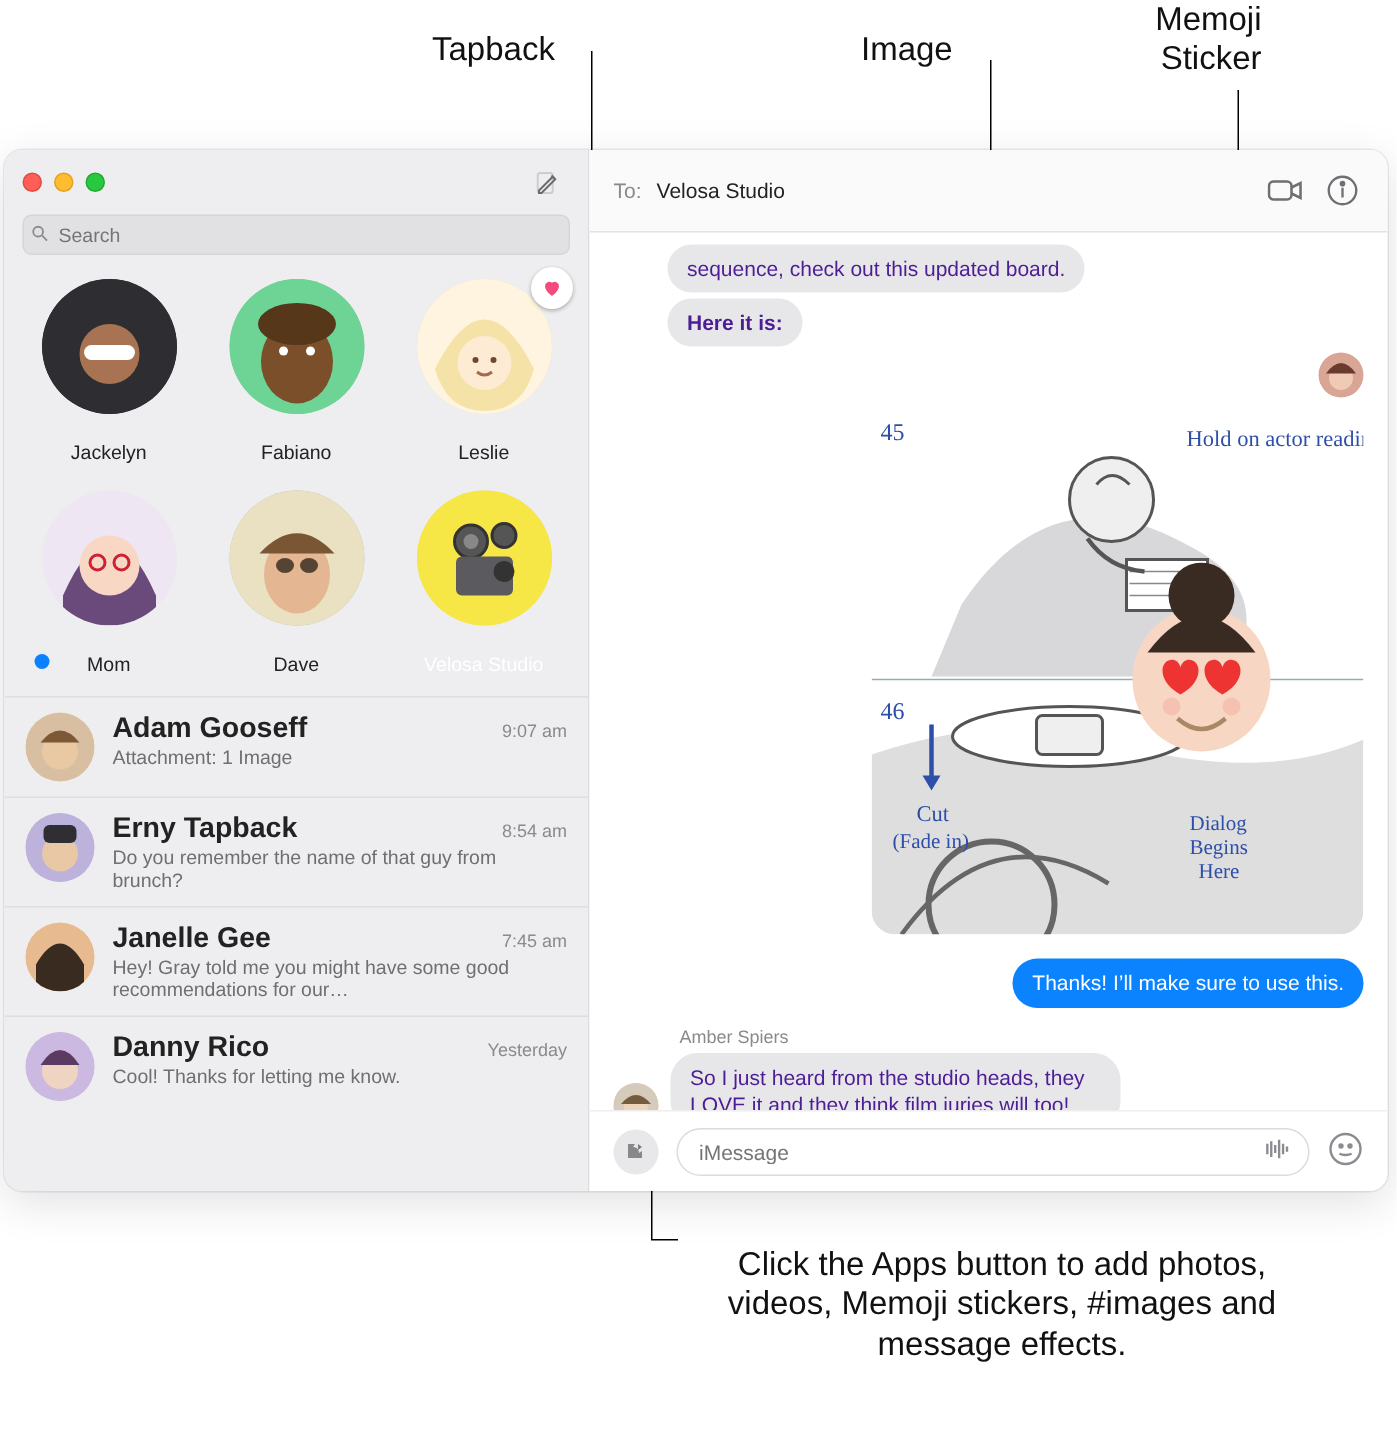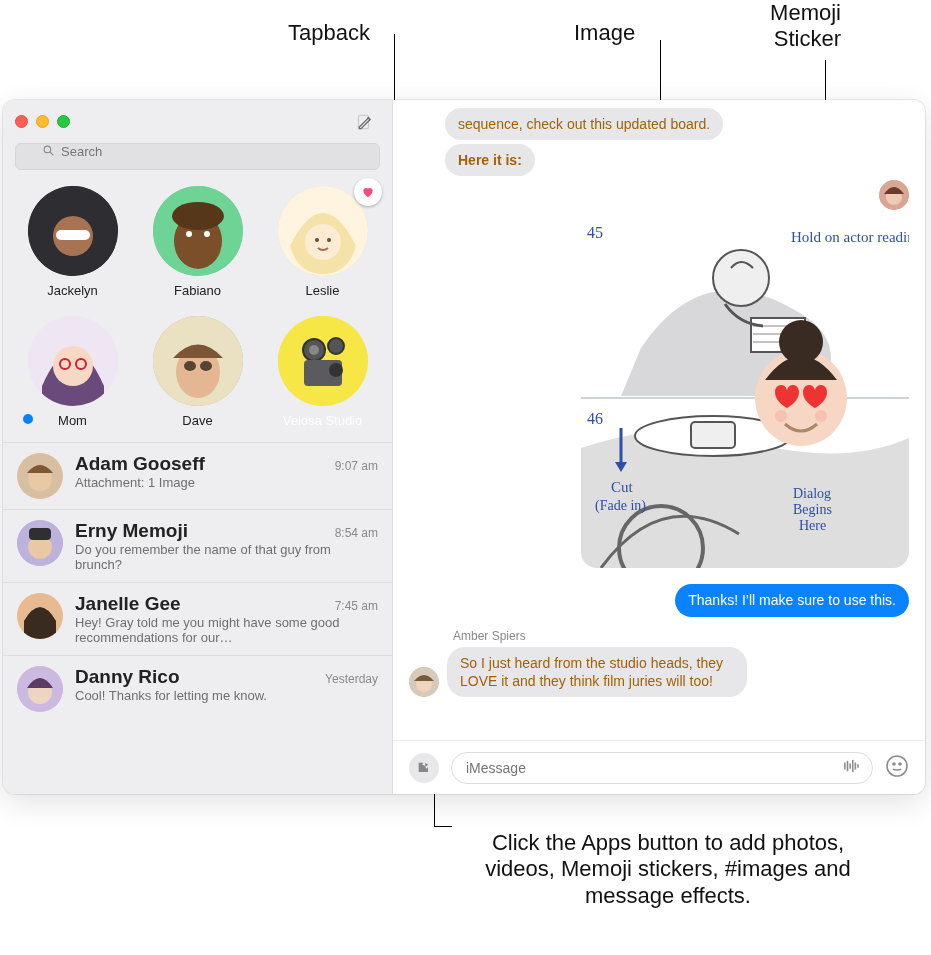--- a/index.html
+++ b/index.html
@@ -77,38 +77,38 @@
     cursor:pointer;
   }
   .search-wrap {
     padding: 0 12px 10px 12px;
   }
   .search {
     width: 100%; height: 27px;
     border-radius: 6px;
     background: #e1e0e3;
     border: 1px solid #d5d4d7;
-    display: flex; align-items: flex-start;
-    padding: 0 26px;
+    display: flex; align-items: center;
+    padding: 0 4px;
     color: #8b8b8f;
     gap: 6px;
   }
   .search input {
     border: none; outline: none; background: transparent;
     font-size: 13px; color: #333; flex:1;
   }
   .pin-grid {
     display: grid;
     grid-template-columns: repeat(3, 1fr);
     padding: 6px 16px 14px 16px;
     column-gap: 18px;
     row-gap: 18px;
   }
   .pin {
-    display:flex;flex-direction:column;align-items:center;gap:7px;
+    display:flex;flex-direction:column;align-items:center;gap:18px;
     position:relative;
     cursor:pointer;
   }
   .pin .avatar { width:90px;height:90px;border-radius:50%; }
   .pin .label { font-size:13px; color:#222; white-space:nowrap; }
   .pin.selected { }
   .pin.selected .label { color:#fff; }
   .pin.selected::before {
     content:"";
     position:absolute;
@@ -177,21 +177,21 @@
     position:relative;
   }
   .bubble {
     display:inline-block;
     padding:7px 13px;
     border-radius:18px;
     font-size:14px;
     max-width:340px;
     line-height:1.3;
   }
-  .b-in { background:#e7e7ea; color:#a16207; }
+  .b-in { background:#e7e7ea; color:#4c1d95; }
   .b-out { background:#0b83ff; color:#fff; }
   .row { display:flex; align-items:flex-end; gap:8px; margin:4px 0; }
   .row.right { justify-content:flex-end; }
   .ravatar{ width:30px;height:30px;border-radius:50%; flex-shrink:0; }
   .sender-name { font-size:12px;color:#8a8a8e; margin:12px 0 4px 44px; }
   .image-msg {
     margin-left:0px;
     width:328px;
     border-radius:16px;
     overflow:hidden;
@@ -406,21 +406,21 @@
       <div class="conv">
         <div class="cavatar a8">
             <svg class="face-svg" viewBox="0 0 46 46">
               <circle cx="23" cy="23" r="23" fill="#bcb2dc"></circle>
               <circle cx="23" cy="27" r="12" fill="#e8c8a5"></circle>
               <rect x="12" y="8" width="22" height="12" rx="4" fill="#2e2e33"></rect>
             </svg>
           </div>
         <div class="body">
           <div class="line1">
-            <span class="name">Erny Memoji</span>
+            <span class="name">Erny Tapback</span>
             <span class="time">8:54 am</span>
           </div>
           <div class="preview">Do you remember the name of that guy from brunch?</div>
         </div>
       </div>
       <div class="conv">
         <div class="cavatar a9">
             <svg class="face-svg" viewBox="0 0 46 46">
               <circle cx="23" cy="23" r="23" fill="#e8ba90"></circle>
               <circle cx="23" cy="26" r="12" fill="#f3d3b6"></circle>
@@ -448,20 +448,38 @@
             <span class="name">Danny Rico</span>
             <span class="time">Yesterday</span>
           </div>
           <div class="preview">Cool! Thanks for letting me know.</div>
         </div>
       </div>
     </div>
   </div>
 
   <div class="main">
+    <div class="header">
+      <span class="to-label">To:</span>
+      <span class="to-value">Velosa Studio</span>
+      <div class="hspacer"></div>
+      <div class="hicon">
+        <svg width="24" height="16" viewBox="0 0 24 16" fill="none" stroke="currentColor" stroke-width="1.7">
+            <rect x="1" y="2" width="15" height="12" rx="3"></rect>
+            <path d="M16 6l6-3v10l-6-3"></path>
+          </svg>
+      </div>
+      <div class="hicon">
+        <svg width="22" height="22" viewBox="0 0 24 24" fill="none" stroke="currentColor" stroke-width="1.7">
+            <circle cx="12" cy="12" r="10"></circle>
+            <line x1="12" y1="10" x2="12" y2="17"></line>
+            <circle cx="12" cy="7" r="1.2" fill="currentColor"></circle>
+          </svg>
+      </div>
+    </div>
 
     <div class="thread">
       <div class="row" style="margin-left:36px;">
         <div class="bubble b-in">sequence, check out this updated board.</div>
       </div>
       <div class="row" style="margin-left:36px; margin-top:2px;font-weight:bold;">
         <div class="bubble b-in">Here it is:</div>
       </div>
 
       <div class="row" style="align-items:flex-end;flex-direction:column;">

